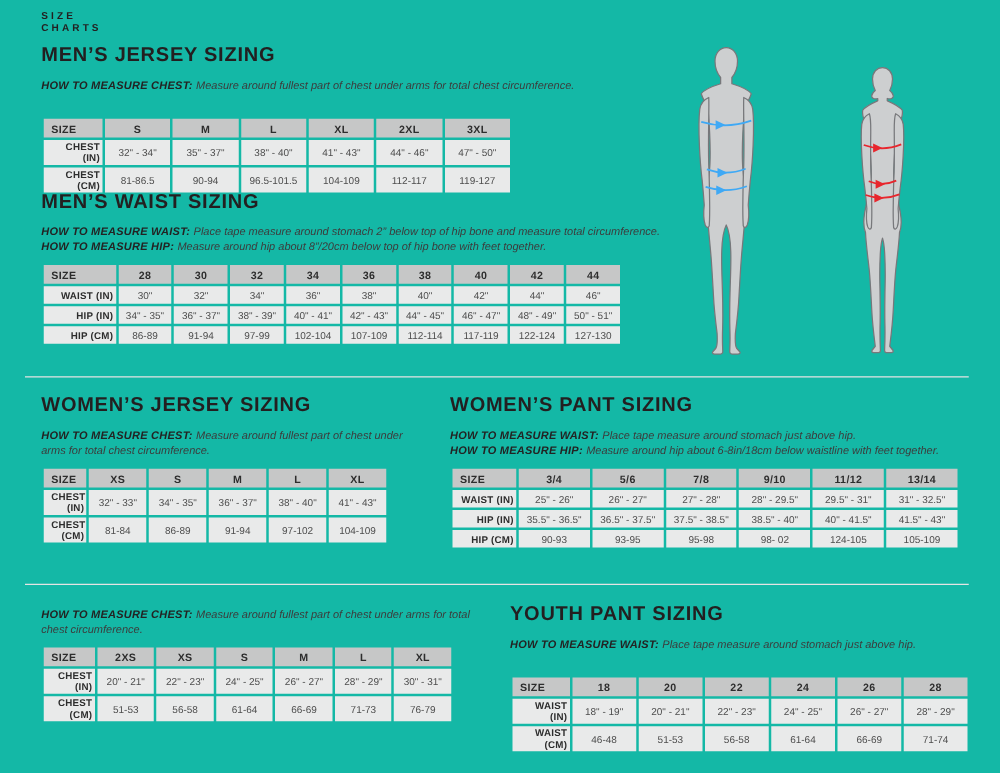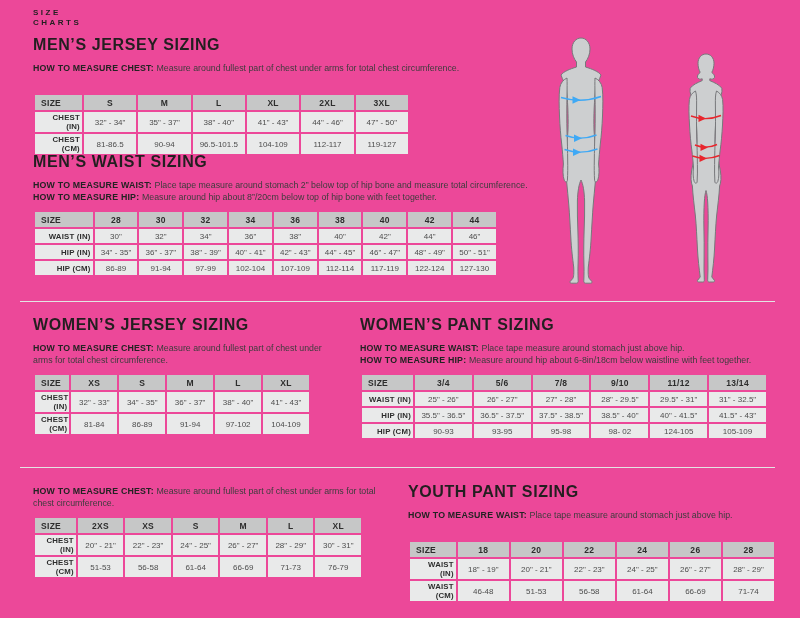--- a/index.html
+++ b/index.html
@@ -1,24 +1,24 @@
 <!DOCTYPE html>
 <html style="--accent-blue: #3FA9F5; --accent-red: #E8262D; --table-header-bg: #c6c7c7; --table-cell-bg: #e9eaea; --silhouette-fill: #cdcfd0; --silhouette-stroke: #77787b;"><head>
 <meta charset="utf-8">
 <style>
   html,body{margin:0;padding:0;background:#fff;}
-  .page{position:relative;width:800px;height:618px;background:#ec4899;overflow:hidden;
+  .page{position:relative;width:800px;height:618px;background:#14b8a6;overflow:hidden;
         font-family:"Liberation Sans",sans-serif;color:#231f20;}
   .kicker{position:absolute;left:33px;top:8px;font-size:8px;font-weight:bold;
           letter-spacing:2.5px;line-height:10px;color:#231f20;}
   .sec{position:absolute;}
   .sec h2{margin:0 0 10px 0;font-size:16px;line-height:14px;font-weight:bold;
           letter-spacing:0.6px;color:#231f20;}
   .howto{min-height:24px;margin-bottom:7px;}
-  .howto-line{font-size:8.8px;line-height:12px;color:#3c3c3c;}
+  .howto-line{font-size:8.8px;line-height:12px;color:#3c3c3c;font-style:italic;}
   .howto-line b{color:#232323;letter-spacing:0.2px;}
   .tablewrap{}
   table.size-table{border-collapse:separate;border-spacing:2px;table-layout:fixed;width:100%;}
   table.size-table th{background:var(--table-header-bg);font-size:8.5px;font-weight:bold;
        height:13px;padding:1px 2px;text-align:center;color:#2d2d2d;letter-spacing:0.3px;}
   table.size-table th:first-child{text-align:left;padding-left:6px;}
   table.size-table td{background:var(--table-cell-bg);font-size:8px;height:12px;
        padding:1px 2px;text-align:center;color:#4d4d4d;}
   table.size-table td.rowlabel{font-weight:bold;text-align:right;padding-left:6px;
        color:#2d2d2d;font-size:7.8px;letter-spacing:0.2px;}

